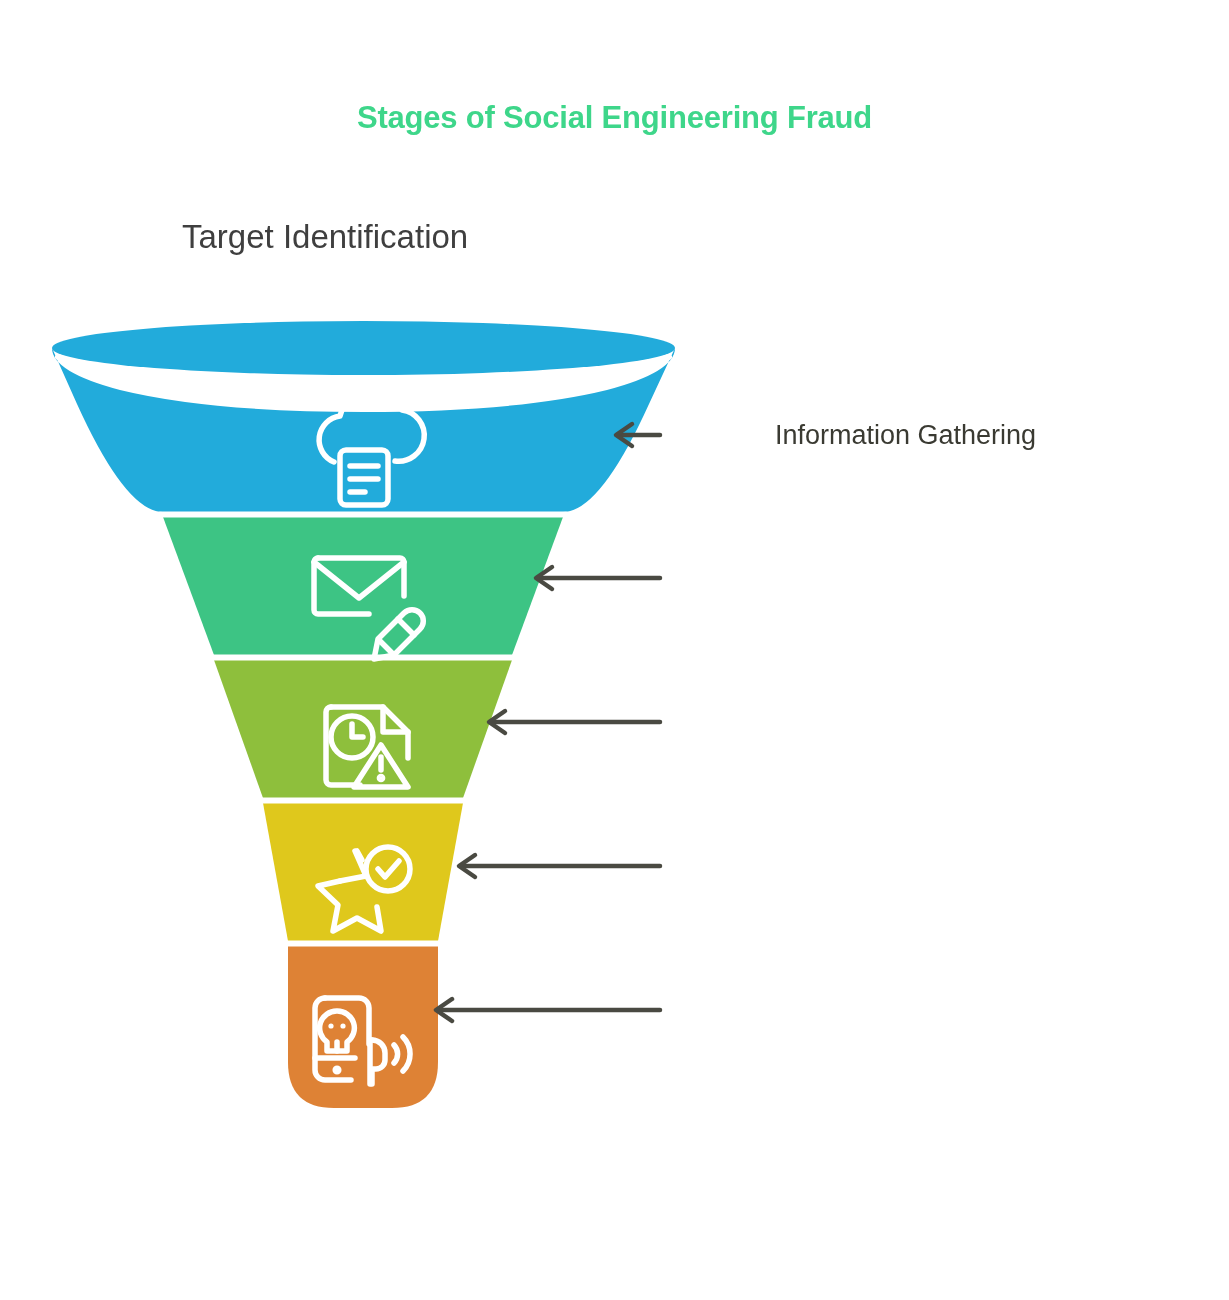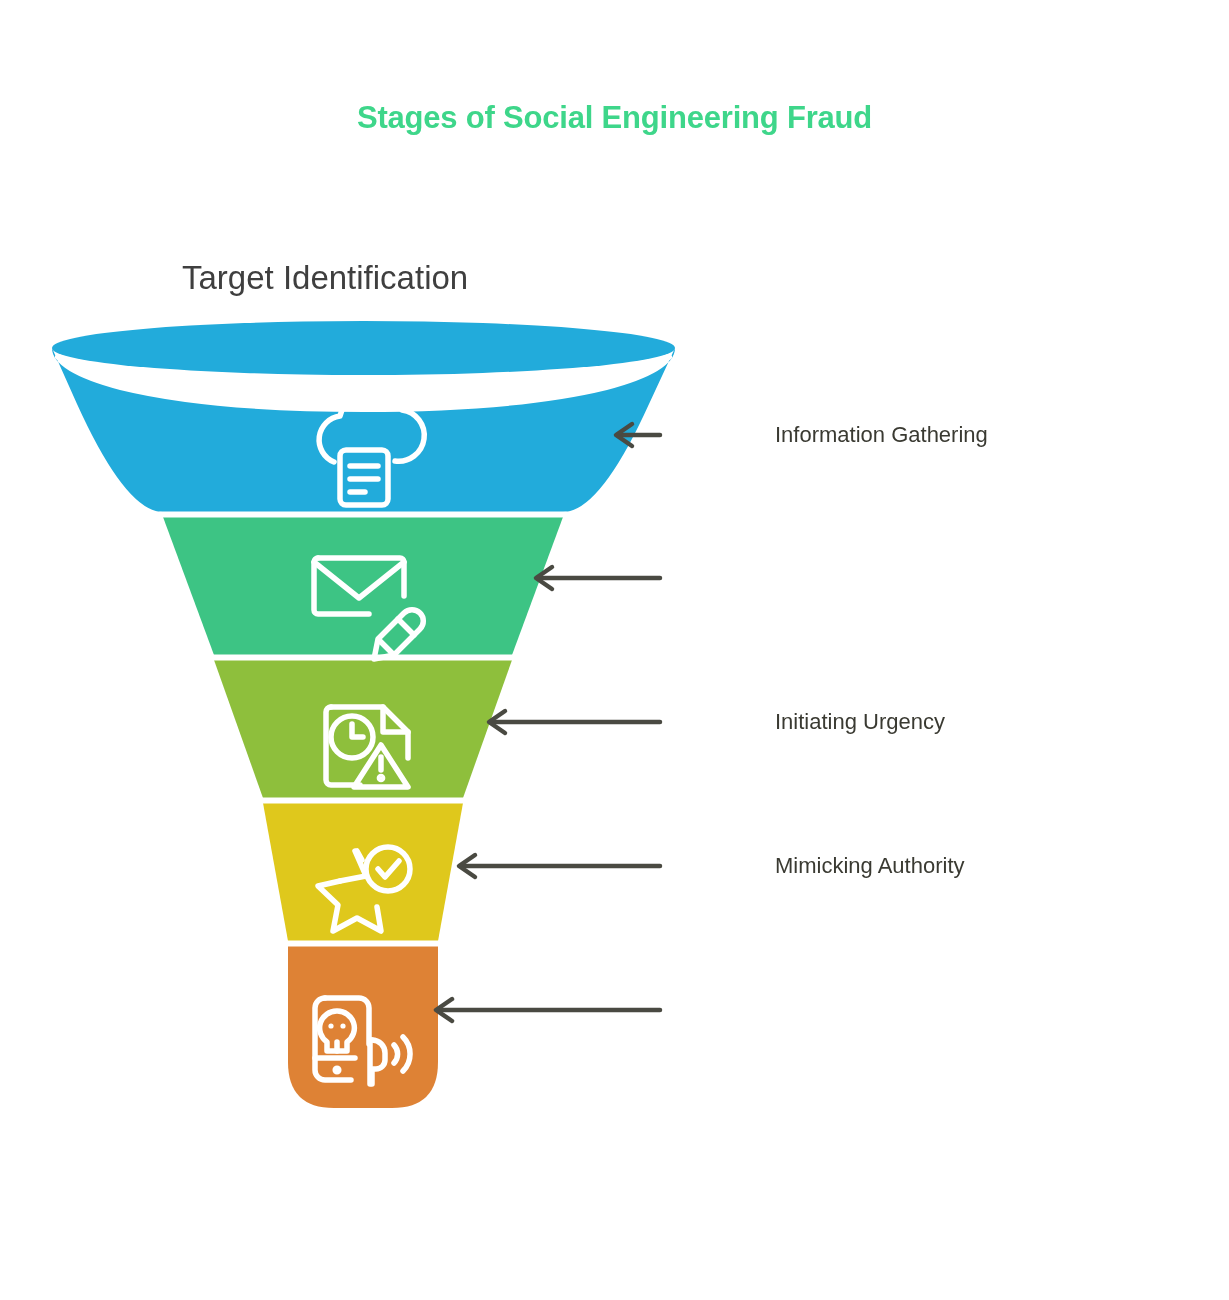--- a/index.html
+++ b/index.html
@@ -35,30 +35,29 @@
   .cap-label {
     position: absolute;
     font-size: 33px;
     font-weight: normal;
     color: #3f3f3f;
     white-space: nowrap;
   }
   #label-top {
     left: 182px;
     top: 218px;
-    margin-top: 41px;
   }
   #label-bottom {
     left: 172px;
     top: 1152px;
   }
   .stage-label {
     position: absolute;
     left: 775px;
-    font-size: 22px;
+    font-size: 27px;
     font-weight: normal;
     color: #3a3a32;
     white-space: nowrap;
     transform: translateY(-50%);
   }
   #funnel-svg {
     position: absolute;
     left: 0;
     top: 0;
     width: 1229px;
@@ -196,16 +195,14 @@
         <path d="M 475,855 L 459,866 L 475,877"></path>
       </g>
       <g>
         <line x1="660" y1="1010" x2="437" y2="1010"></line>
         <path d="M 452,999 L 436,1010 L 452,1021"></path>
       </g>
     </g>
   </svg>
 
   <div class="stage-label" style="top:435px;">Information Gathering</div>
-  <div class="stage-label" style="top:722px;">Initiating Urgency</div>
-  <div class="stage-label" style="top:866px;">Mimicking Authority</div>
 
 </div>
 
 </body></html>

